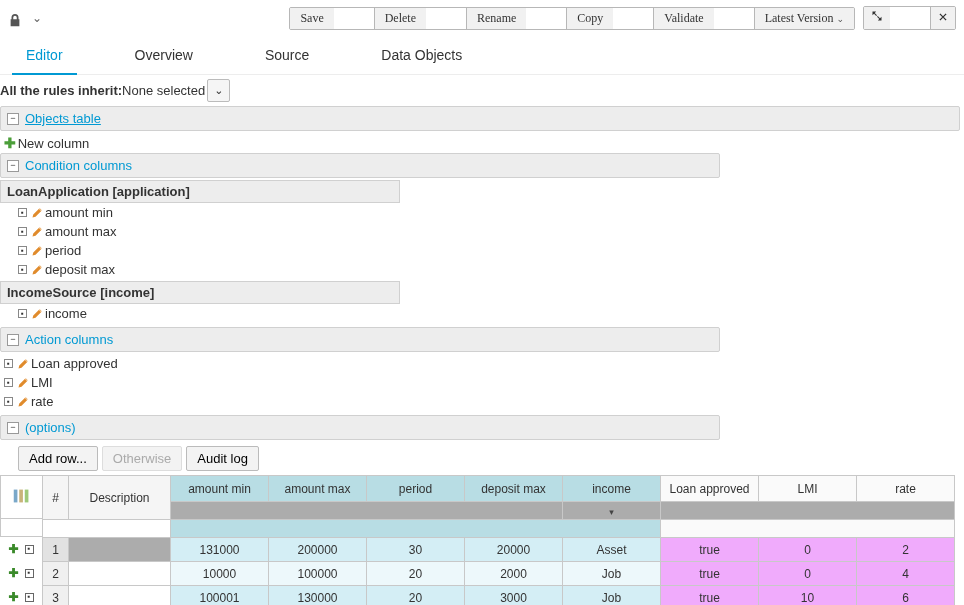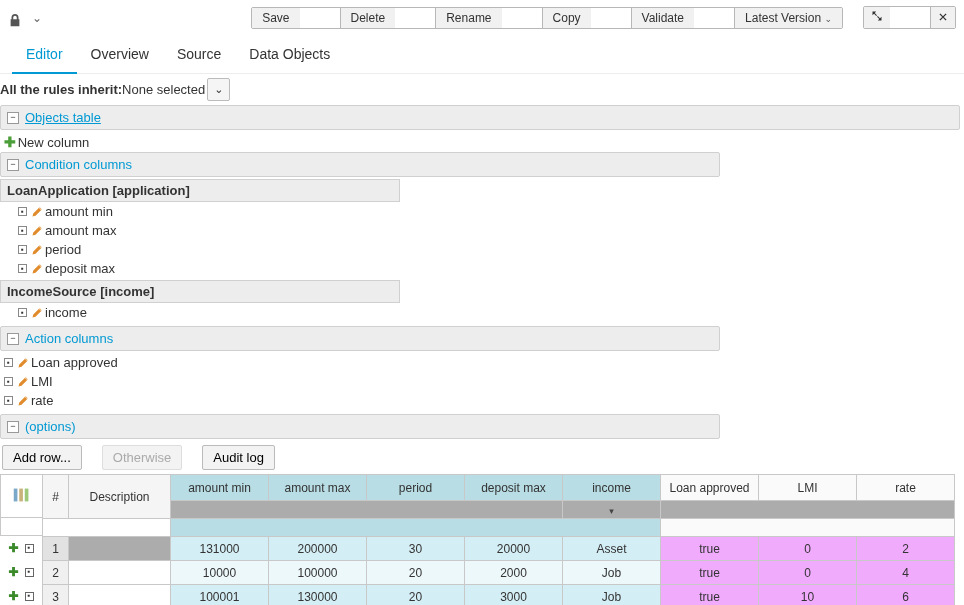--- a/index.html
+++ b/index.html
@@ -3,28 +3,28 @@
 <meta charset="utf-8">
 <style>
 * { box-sizing: border-box; margin: 0; padding: 0; }
 body { font-family: "Helvetica Neue", Arial, sans-serif; font-size: 13px; color: #333; background: #fff; width: 964px; }
 
 
 .header { display: flex; align-items: center; padding: 6px 8px; border-bottom: 1px solid transparent; }
 .lock-icon { width: 14px; height: 14px; margin-right: 6px; margin-top: 4px; }
 .title { font-size: 19px; color: #333; font-weight: 400; }
 .title-drop { margin-left: 4px; font-size: 12px; color: #666; }
-.header-actions { margin-left: auto; display: flex; align-items: center; gap: 16px; }
+.header-actions { margin-left: auto; display: flex; align-items: center; gap: 4px; font-family: Liberation Serif, serif; }
 .btn-group { display: flex; border: 1px solid #b7b7b7; border-radius: 2px; overflow: hidden; margin-left: 4px; }
 .btn-group .btn + .btn { border-left: 1px solid #b7b7b7; margin-left: 40px; }
 .btn { background: #f1f1f1; border: none; padding: 3px 10px; font-size: 12px; cursor: pointer; color: #333; font-family: inherit; }
 .icon-btn { padding: 3px 7px; }
 
 
-.tabs { display: flex; padding: 0 12px; border-bottom: 1px solid #ededed; }
+.tabs { display: flex; padding: 0 12px; border-bottom: 1px solid #ededed; gap: 44px; }
 .tab { padding: 10px 14px 10px; font-size: 14px; color: #333; cursor: pointer; }
 .tab.active { color: #0099d3; border-bottom: 2px solid #0099d3; margin-bottom: -1px; }
 
 
 .inherit-row { display: flex; align-items: center; padding: 4px 16px 4px 0; font-size: 13px; }
 .inherit-row b { font-weight: bold; }
 .inherit-select { margin-left: 2px; border: 1px solid #bbb; background: #f5f5f5; padding: 4px 6px; font-size: 11px; border-radius: 2px; cursor: pointer; }
 
 
 .panel-head { background: #ededed; border: 1px solid #d0d0d0; border-radius: 2px; padding: 4px 6px; display: flex; align-items: center; width: 960px; margin-bottom: 2px; }
@@ -38,21 +38,21 @@
 
 .fact-head { background: #ededed; border: 1px solid #d0d0d0; padding: 3px 6px; width: 400px; font-weight: bold; font-size: 13px; margin-top: 2px; }
 .field-row { display: flex; align-items: center; padding: 2px 0 2px 18px; font-size: 13px; }
 .row-toggle { width: 9px; height: 9px; border: 1px solid #888; display: inline-flex; align-items: center; justify-content: center; font-size: 8px; margin-right: 4px; background: #fff; }
 .pencil { width: 12px; height: 12px; display: inline-block; margin-right: 2px; }
 .pencil svg { width: 12px; height: 12px; }
 
 .action-row { display: flex; align-items: center; padding: 2px 0 2px 4px; font-size: 13px; }
 
 
-.bottom-bar { display: flex; padding: 4px 2px; gap: 20px; }
+.bottom-bar { display: flex; padding: 4px 18px; gap: 4px; }
 .bottom-bar .b { border: 1px solid #bbb; background: #f3f3f3; padding: 4px 10px; font-size: 13px; border-radius: 2px; cursor: pointer; font-family: inherit; }
 .bottom-bar .b.disabled { color: #aaa; border-color: #ddd; cursor: default; }
 
 .grid-table { border-collapse: collapse; table-layout: fixed; }
 .grid-table th, .grid-table td { border: 1px solid #c8c8c8; font-size: 12px; text-align: center; font-weight: normal; }
 .grid-table th { background: #f5f5f5; }
 .grid-table th.cond { background: #b8dde4; }
 .grid-table th.act { background: #fafafa; }
 .grid-table .sub-row { height: 18px; }
 .grid-table .sub-row td.cond-parent { background: #acacac; position:relative; }

